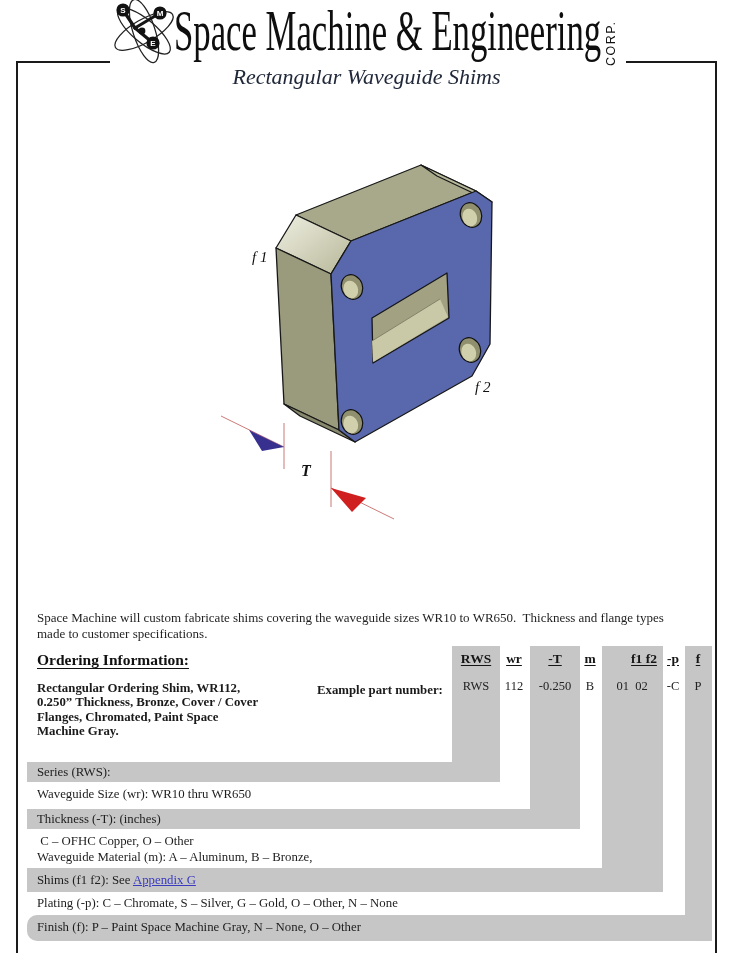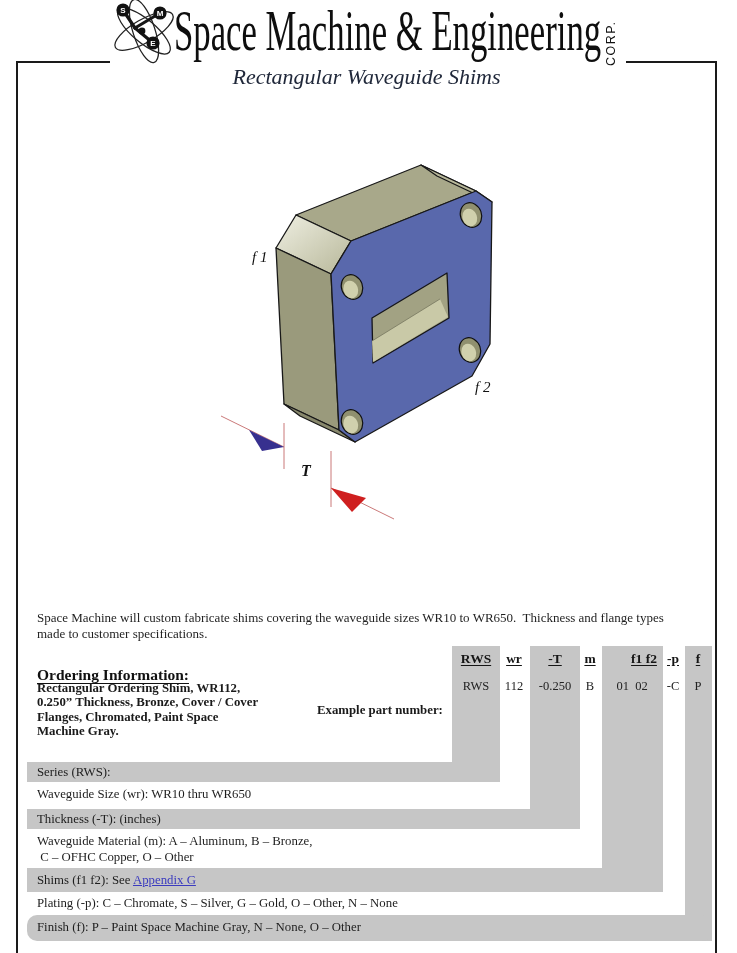--- a/index.html
+++ b/index.html
@@ -17,24 +17,24 @@
   .corp{position:absolute;left:494px;top:12px;height:54px;writing-mode:vertical-rl;
         transform:rotate(180deg);font-family:"Liberation Sans",sans-serif;font-size:12.5px;
         letter-spacing:1.5px;color:#111;}
   .subtitle{left:16px;top:64px;width:701px;text-align:center;font-style:italic;
             font-size:22px;color:#20283a;}
   
   .intro{left:37px;top:610px;width:676px;font-size:13px;line-height:15.5px;color:#1f1f1f;}
   .intro span{display:block;}
   
   .oi-heading{left:37px;top:651px;font-size:15.5px;font-weight:bold;text-decoration:underline;
-              text-underline-offset:3px;color:#111;margin-top:15px;}
+              text-underline-offset:3px;color:#111;}
   .oi-desc{left:37px;top:681px;font-size:12.8px;font-weight:bold;line-height:14.4px;color:#1a1a1a;}
   .oi-desc span{display:block;}
-  .example-label{left:317px;top:683px;font-size:12.8px;font-weight:bold;color:#1a1a1a;margin-top:20px;}
+  .example-label{left:317px;top:683px;font-size:12.8px;font-weight:bold;color:#1a1a1a;}
   .colbar{top:646px;background:#c6c6c6;}
   .colhead{top:651px;transform:translateX(-50%);font-size:13.5px;font-weight:bold;
            text-decoration:underline;text-underline-offset:2px;white-space:nowrap;color:#151515;}
   .colval{top:679px;transform:translateX(-50%);font-size:12.5px;white-space:nowrap;color:#222;}
   
   .row{left:27px;padding-left:10px;font-size:12.8px;color:#1d1d1d;box-sizing:border-box;
        white-space:nowrap;font-family:Liberation Serif, serif;}
   .row.gray{background:#c6c6c6;}
   .row .ln{display:block;}
   a.appendix-link{color:#3b3bbf;text-decoration:underline;cursor:pointer;}
@@ -172,22 +172,22 @@
   <span class="abs colval" style="left:673px;">-C</span>
   <span class="abs colval" style="left:698px;">P</span>
 
   <div class="abs row gray" style="top:762px;width:473px;height:20px;line-height:20px;">Series (RWS):</div>
 
   <div class="abs row" style="top:783px;height:22px;line-height:22px;">Waveguide Size (wr): WR10 thru WR650</div>
 
   <div class="abs row gray" style="top:809px;width:553px;height:20px;line-height:20px;">Thickness (-T): (inches)</div>
 
   <div class="abs row" style="top:831px;height:36px;line-height:16px;padding-top:2px;">
+    <span class="ln">&nbsp;C – OFHC Copper, O – Other</span>
     <span class="ln">Waveguide Material (m): A – Aluminum, B – Bronze,</span>
-    <span class="ln">&nbsp;C – OFHC Copper, O – Other</span>
   </div>
 
   <div class="abs row gray" style="top:868px;width:636px;height:24px;line-height:24px;">
     <span>Shims (f1 f2): See </span><a class="appendix-link" href="#">Appendix G</a>
   </div>
 
   <div class="abs row" style="top:893px;height:21px;line-height:21px;text-align:right;">Plating (-p): C – Chromate, S – Silver, G – Gold, O – Other, N – None</div>
 
   <div class="abs row gray" style="top:915px;width:685px;height:26px;line-height:24px;border-radius:10px;">Finish (f): P – Paint Space Machine Gray, N – None, O – Other</div>
 

